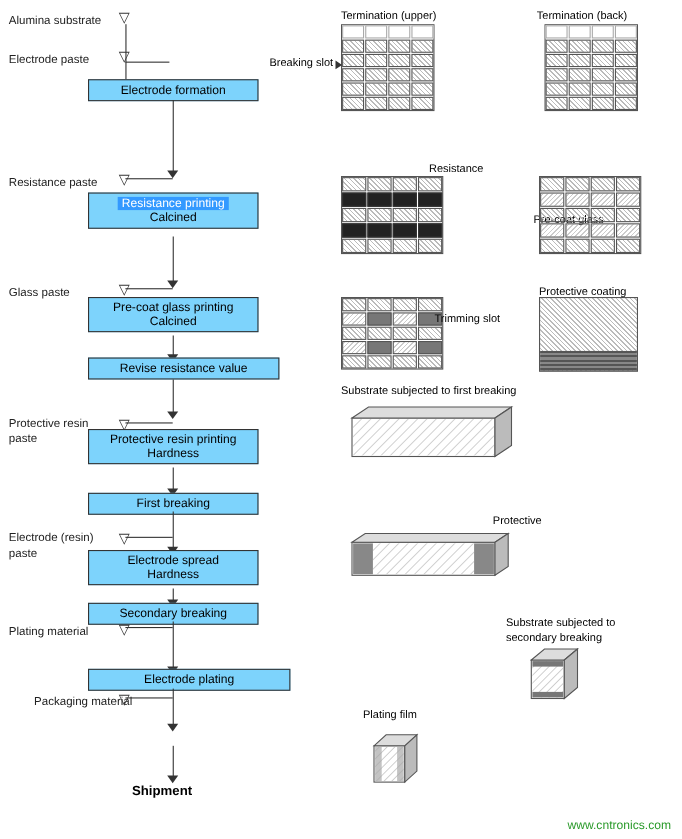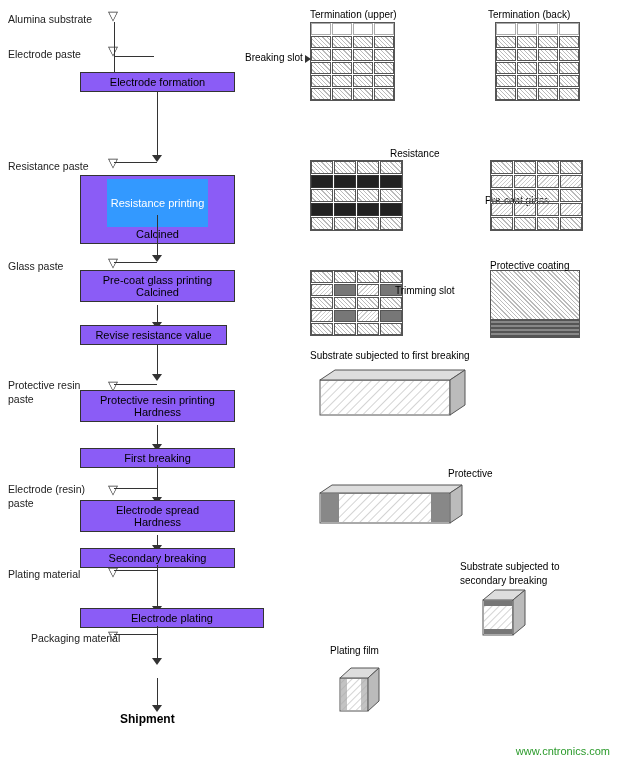--- a/index.html
+++ b/index.html
@@ -14,21 +14,21 @@
     }
     .page {
       width: 620px;
       height: 763px;
       position: relative;
       padding: 8px;
     }
     
     .proc-box {
       border: 1px solid #333;
-      background: #8b5cf6;
+      background: #7dd3fc;
       text-align: center;
       padding: 3px 6px;
       position: absolute;
     }
     
     .mat-label {
       position: absolute;
       font-size: 10.5px;
       color: #222;
     }
@@ -79,42 +79,42 @@
 </div>
 
 <div class="v-line" style="left:157px; top:91px; height:68px;"></div>
 <div style="position:absolute; left:152px; top:155px; width:0; height:0; border-left:5px solid transparent; border-right:5px solid transparent; border-top:7px solid #333;"></div>
 
 <span class="mat-label" style="left:8px; top:160px;">Resistance paste</span>
 <span class="mat-arrow" style="left:108px; top:155px; font-size:13px;">▽</span>
 <div class="h-line" style="left:114px; top:162px; width:43px;"></div>
 
 <div class="proc-box" style="left:80px; top:175px; width:155px;">
-  <div class="highlight-blue" style="padding:18px 4px; margin-bottom:1px; display:inline-block;">
+  <div class="highlight-blue" style="padding:0 4px; margin-bottom:1px; display:inline-block;">
     <span>Resistance printing</span>
   </div>
   <div>Calcined</div>
 </div>
 
 <div class="v-line" style="left:157px; top:215px; height:43px;"></div>
 <div style="position:absolute; left:152px; top:255px; width:0; height:0; border-left:5px solid transparent; border-right:5px solid transparent; border-top:7px solid #333;"></div>
 
 <span class="mat-label" style="left:8px; top:260px;">Glass paste</span>
 <span class="mat-arrow" style="left:108px; top:255px; font-size:13px;">▽</span>
 <div class="h-line" style="left:114px; top:262px; width:43px;"></div>
 
 <div class="proc-box" style="left:80px; top:270px; width:155px;">
   <div>Pre-coat glass printing</div>
   <div>Calcined</div>
 </div>
 
 <div class="v-line" style="left:157px; top:305px; height:20px;"></div>
 <div style="position:absolute; left:152px; top:322px; width:0; height:0; border-left:5px solid transparent; border-right:5px solid transparent; border-top:7px solid #333;"></div>
 
-<div class="proc-box" style="left:80px; top:325px; width:147px;">
+<div class="proc-box" style="left:80px; top:325px; width:174px;">
   <span>Revise resistance value</span>
 </div>
 
 <div class="v-line" style="left:157px; top:345px; height:32px;"></div>
 <div style="position:absolute; left:152px; top:374px; width:0; height:0; border-left:5px solid transparent; border-right:5px solid transparent; border-top:7px solid #333;"></div>
 
 <span class="mat-label" style="left:8px; top:378px; line-height:14px;">Protective resin<br>paste</span>
 <span class="mat-arrow" style="left:108px; top:378px; font-size:13px;">▽</span>
 <div class="h-line" style="left:114px; top:384px; width:43px;"></div>
 

